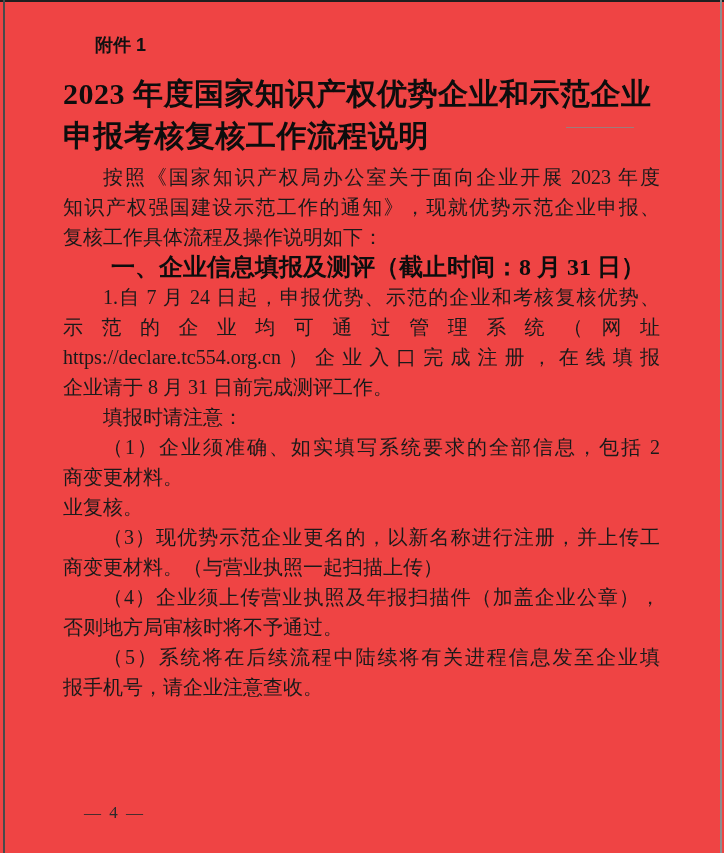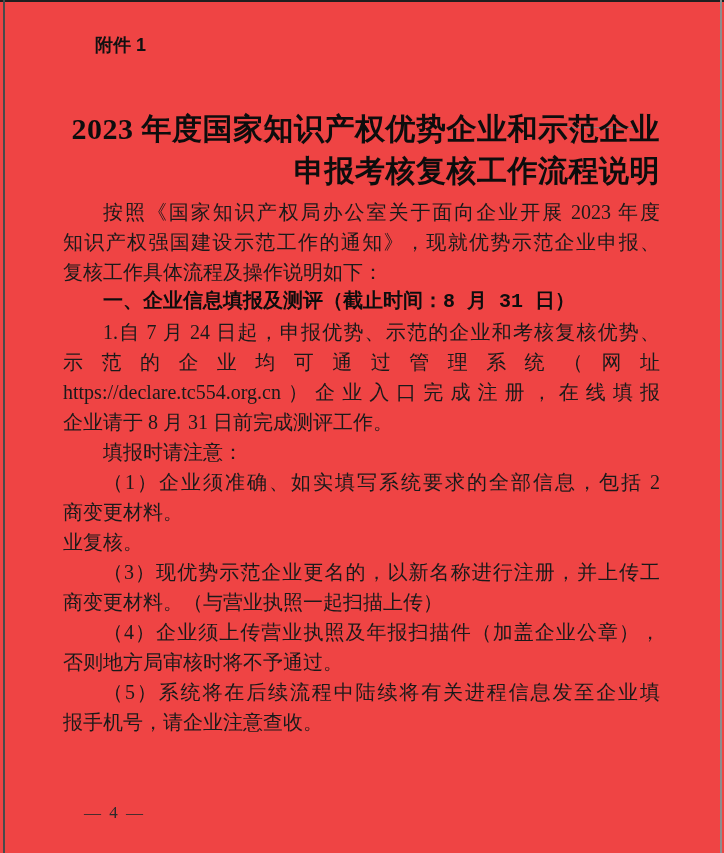--- a/index.html
+++ b/index.html
@@ -36,22 +36,22 @@
   }
   .attachment-label {
     margin-top: 33px;
     margin-left: 32px;
     font-family: "Liberation Sans", "DejaVu Sans", sans-serif;
     font-size: 18px;
     font-weight: 600;
     color: #111;
   }
   .doc-title {
-    margin-top: 51px;
-    text-align: right;
+    margin-top: 16px;
+    text-align: left;
     font-weight: 700;
     font-size: 30px;
     line-height: 42px;
     color: #0d0d0d;
     letter-spacing: 0.5px;
   }
   .doc-body {
     margin-top: 5px;
     font-size: 20px;
     line-height: 30px;
@@ -62,23 +62,23 @@
     white-space: normal;
     overflow: hidden;
   }
   .line.indent { text-indent: 2em; }
   .line.justify {
     text-align: justify;
     text-align-last: justify;
     text-justify: inter-character;
   }
   .line.heading {
-    font-family: Liberation Mono, monospace;
+    font-family: Liberation Serif, serif;
     font-weight: 700;
-    font-size: 20px;
+    font-size: 24px;
     color: #0d0d0d;
   }
   .page-number {
     position: absolute;
     left: 84px;
     top: 803px;
     font-size: 17px;
     letter-spacing: 2px;
     color: #2a2a2a;
     font-family: "Liberation Serif", "DejaVu Serif", serif;

